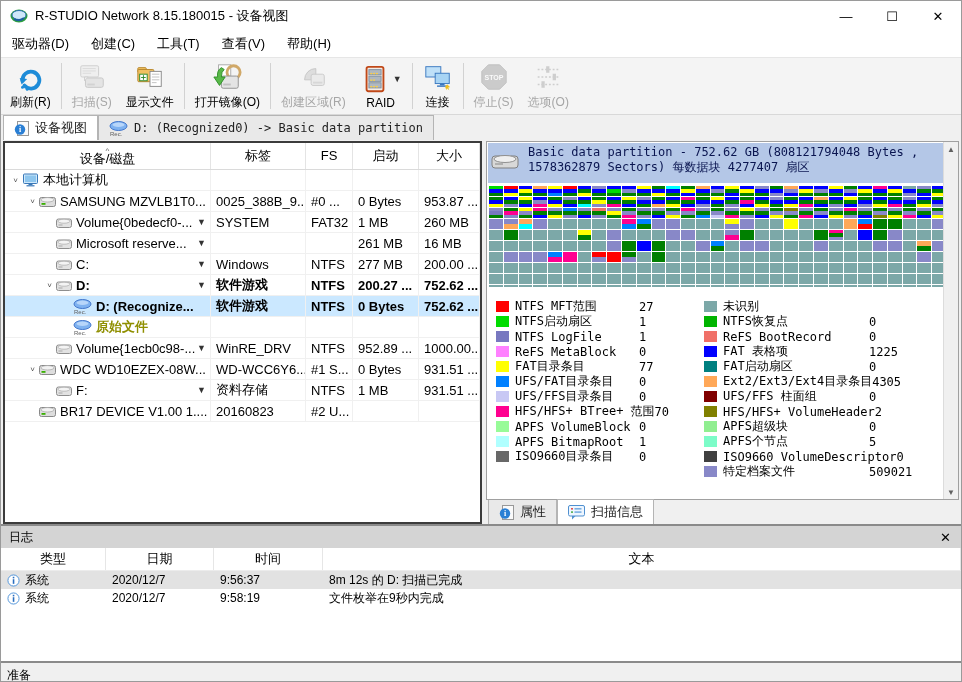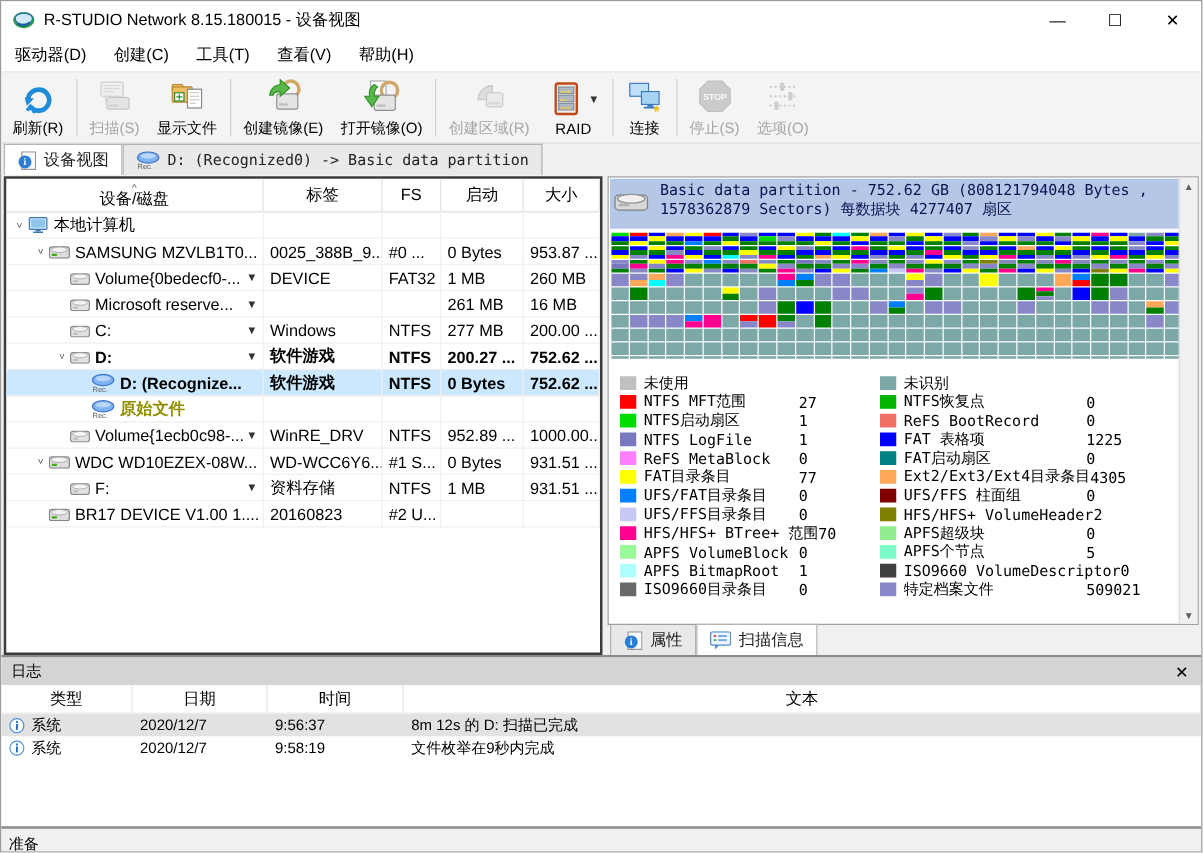--- a/index.html
+++ b/index.html
@@ -148,31 +148,20 @@
             <rect x="5" y="13" width="8" height="7" fill="#fff" stroke="#2a8a2a"></rect>
             <path d="M6.5 16.5 h5 M9 14 v5" stroke="#2a8a2a"></path>
           </svg>
         </span>
         <span>显示文件</span>
       </div>
       <span class="tb-sep"></span>
       <div class="tb-btn">
         <span class="ic">
           <svg width="30" height="30" viewBox="0 0 32 32">
-            <circle cx="22" cy="10" r="7" fill="none" stroke="#d0a868" stroke-width="3"></circle>
-            <rect x="10" y="14" width="18" height="13" rx="2" fill="#e4e4e4" stroke="#909090"></rect>
-            <rect x="12" y="22" width="8" height="2" fill="#c0c0c0"></rect>
-            <path d="M4 15 q1 -8 9 -9 l0 -4 8 7 -8 7 0 -4 q-6 0 -6 3 z" fill="#58b848" stroke="#2f8f28"></path>
-          </svg>
-        </span>
-        <span>创建镜像(E)</span>
-      </div>
-      <div class="tb-btn">
-        <span class="ic">
-          <svg width="30" height="30" viewBox="0 0 32 32">
             <rect x="7" y="3" width="13" height="16" fill="#fff" stroke="#a8a8a8"></rect>
             <circle cx="23" cy="11" r="7" fill="none" stroke="#d0a868" stroke-width="3"></circle>
             <rect x="10" y="15" width="18" height="13" rx="2" fill="#e4e4e4" stroke="#909090"></rect>
             <rect x="12" y="23" width="8" height="2" fill="#c0c0c0"></rect>
             <path d="M10 6 q-5 3 -4 10 l-4 0 6 9 6 -9 -4 0 q0 -6 3 -8 z" fill="#58b848" stroke="#2f8f28"></path>
           </svg>
         </span>
         <span>打开镜像(O)</span>
       </div>
       <span class="tb-sep"></span>
@@ -335,21 +324,21 @@
               <span class="tr-ic">
                 <svg width="16" height="11" viewBox="0 0 16 11">
                   <rect x="0.5" y="2" width="15" height="8.5" rx="2" fill="#e2e2e2" stroke="#8e8e8e"></rect>
                   <ellipse cx="8" cy="4.2" rx="6" ry="2" fill="#f4f4f4" stroke="#a0a0a0" stroke-width="0.6"></ellipse>
                   <rect x="2.5" y="7.2" width="4" height="1.6" fill="#bdbdbd"></rect>
                 </svg>
               </span>
               <span>Volume{0bedecf0-...</span>
               <span class="tr-drop">▼</span>
             </div>
-            <div class="tr-cell" style="width: 95px;">DEVICE</div>
+            <div class="tr-cell" style="width: 95px;">SYSTEM</div>
             <div class="tr-cell" style="width: 47px;">FAT32</div>
             <div class="tr-cell" style="width: 66px;">1 MB</div>
             <div class="tr-cell" style="flex: 1 1 0%;">260 MB</div>
           </div>
           <div class="tree-row">
             <div class="tr-cell tr-name" style="width: 206px; padding-left: 38px;">
               <span class="tr-caret"></span>
               <span class="tr-ic">
                 <svg width="16" height="11" viewBox="0 0 16 11">
                   <rect x="0.5" y="2" width="15" height="8.5" rx="2" fill="#e2e2e2" stroke="#8e8e8e"></rect>
@@ -1648,25 +1637,20 @@
             </div>
             <div class="bm-cell">
               <div style="background: rgb(124, 168, 168);"></div>
             </div>
             <div class="bm-cell">
               <div style="background: rgb(124, 168, 168);"></div>
             </div>
           </div>
         <div class="legend">
           <div class="leg-col l" id="legend-left">
-              <div class="leg-item">
-                <span class="leg-sw" style="background: rgb(192, 192, 192);"></span>
-                <span class="leg-label">未使用</span>
-                <span></span>
-              </div>
               <div class="leg-item">
                 <span class="leg-sw" style="background: rgb(255, 0, 0);"></span>
                 <span class="leg-label">NTFS MFT范围</span>
                 <span>27</span>
               </div>
               <div class="leg-item">
                 <span class="leg-sw" style="background: rgb(0, 220, 0);"></span>
                 <span class="leg-label">NTFS启动扇区</span>
                 <span>1</span>
               </div>

